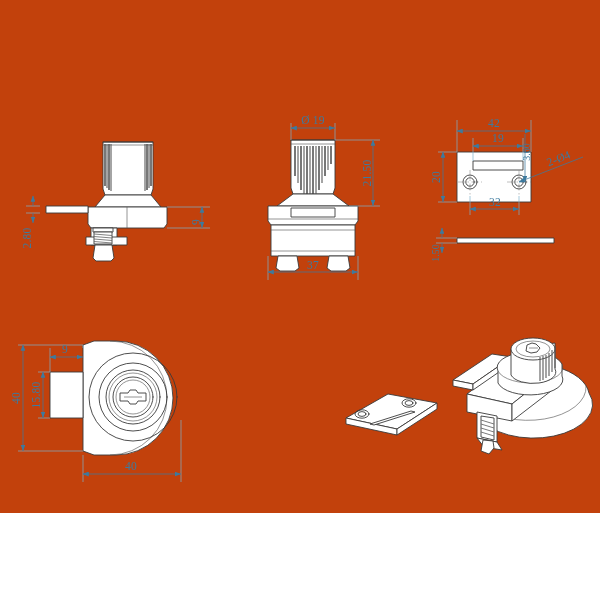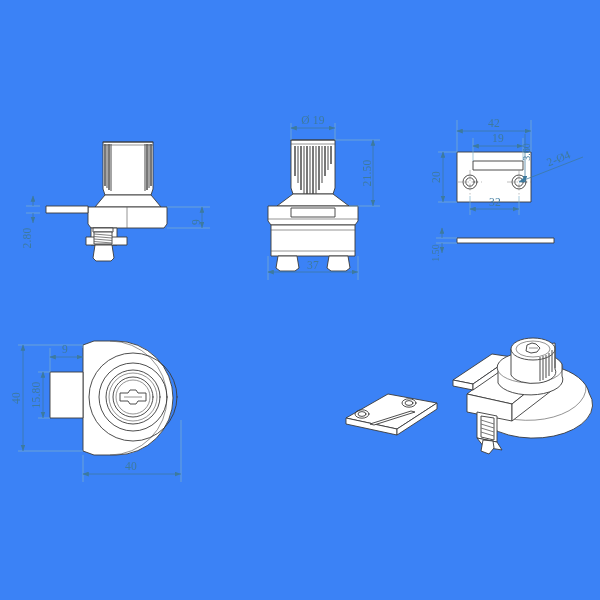--- a/index.html
+++ b/index.html
@@ -10,22 +10,22 @@
   }
   body {
     width: 600px;
     height: 600px;
     overflow: hidden;
     font-family: "Liberation Serif", serif;
   }
   #sheet {
     position: relative;
     width: 600px;
-    height: 600px;
-    background: #3b82f6;
+    height: 513px;
+    background: #c2410c;
   }
   #sheet svg {
     position: absolute;
     top: 0;
     left: 0;
     display: block;
   }
   .part-line {
     fill: none;
     stroke: #3a3a3a;

